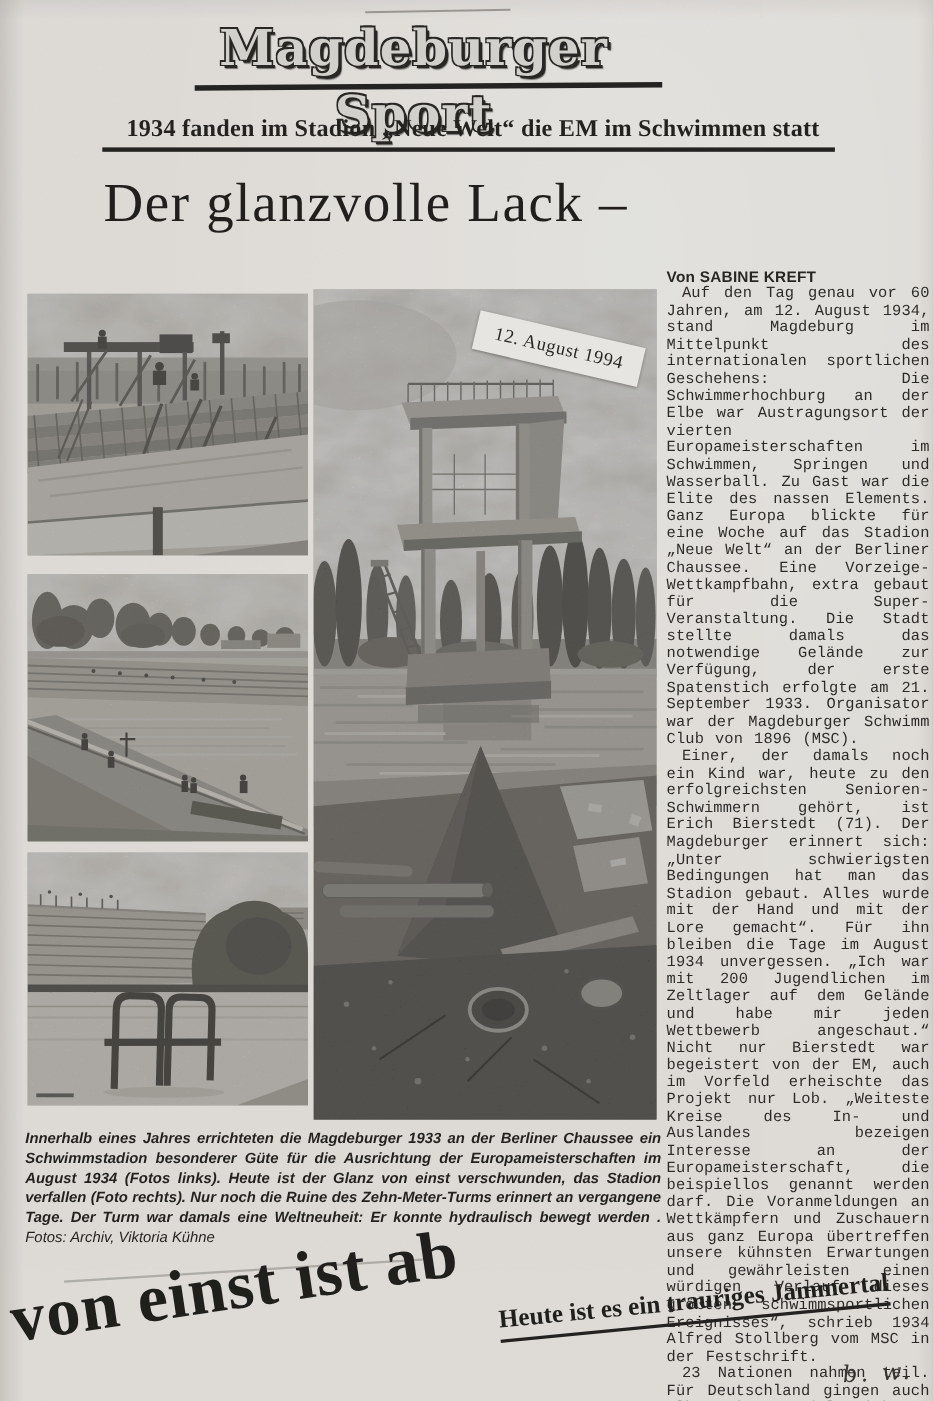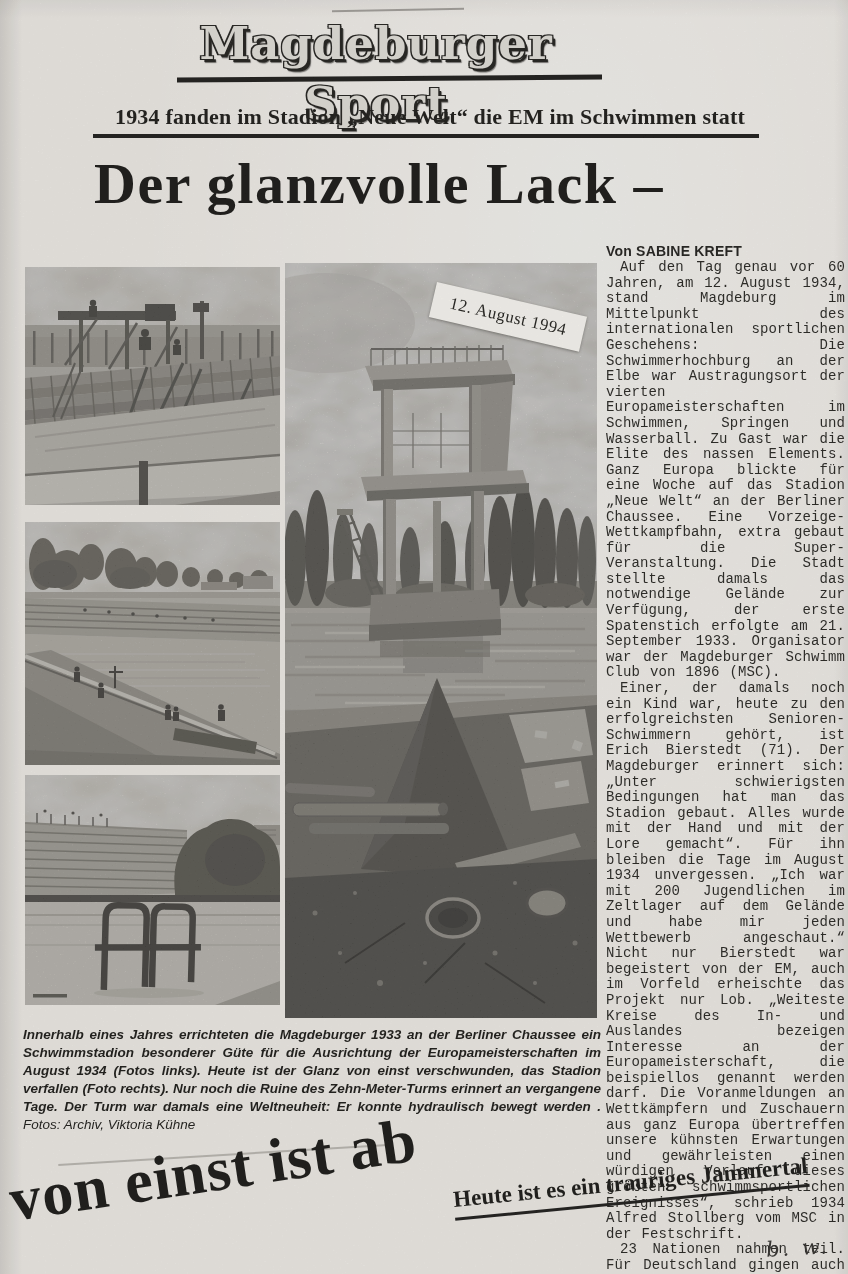--- a/index.html
+++ b/index.html
@@ -27,21 +27,21 @@
   #top-mark{left:332px;top:9px;width:132px;height:2px;background:#9c9994;transform:rotate(-1deg);}
   
   #kicker{
     left:85px;top:103px;width:690px;text-align:center;
     font-weight:bold;font-size:22px;line-height:28px;letter-spacing:.2px;color:#171613;
   }
   #kicker-rule{left:93px;top:134px;width:666px;height:3.5px;}
   
   #headline{
     left:94px;top:149px;width:700px;white-space:nowrap;
-    font-weight:bold;font-size:58px;line-height:70px;letter-spacing:1.5px;color:#14130f;
+    font-weight:normal;font-size:50px;line-height:70px;letter-spacing:1.5px;color:#14130f;
   }
   
   .photo{position:absolute;overflow:hidden;background:#b5b1a9;}
   .photo svg{display:block;width:100%;height:100%;}
   #photo1{left:25px;top:267px;width:255px;height:238px;}
   #photo2{left:25px;top:522px;width:255px;height:243px;}
   #photo3{left:25px;top:775px;width:255px;height:230px;}
   #photo-main{left:285px;top:263px;width:312px;height:755px;}
   
   #date-slip{

